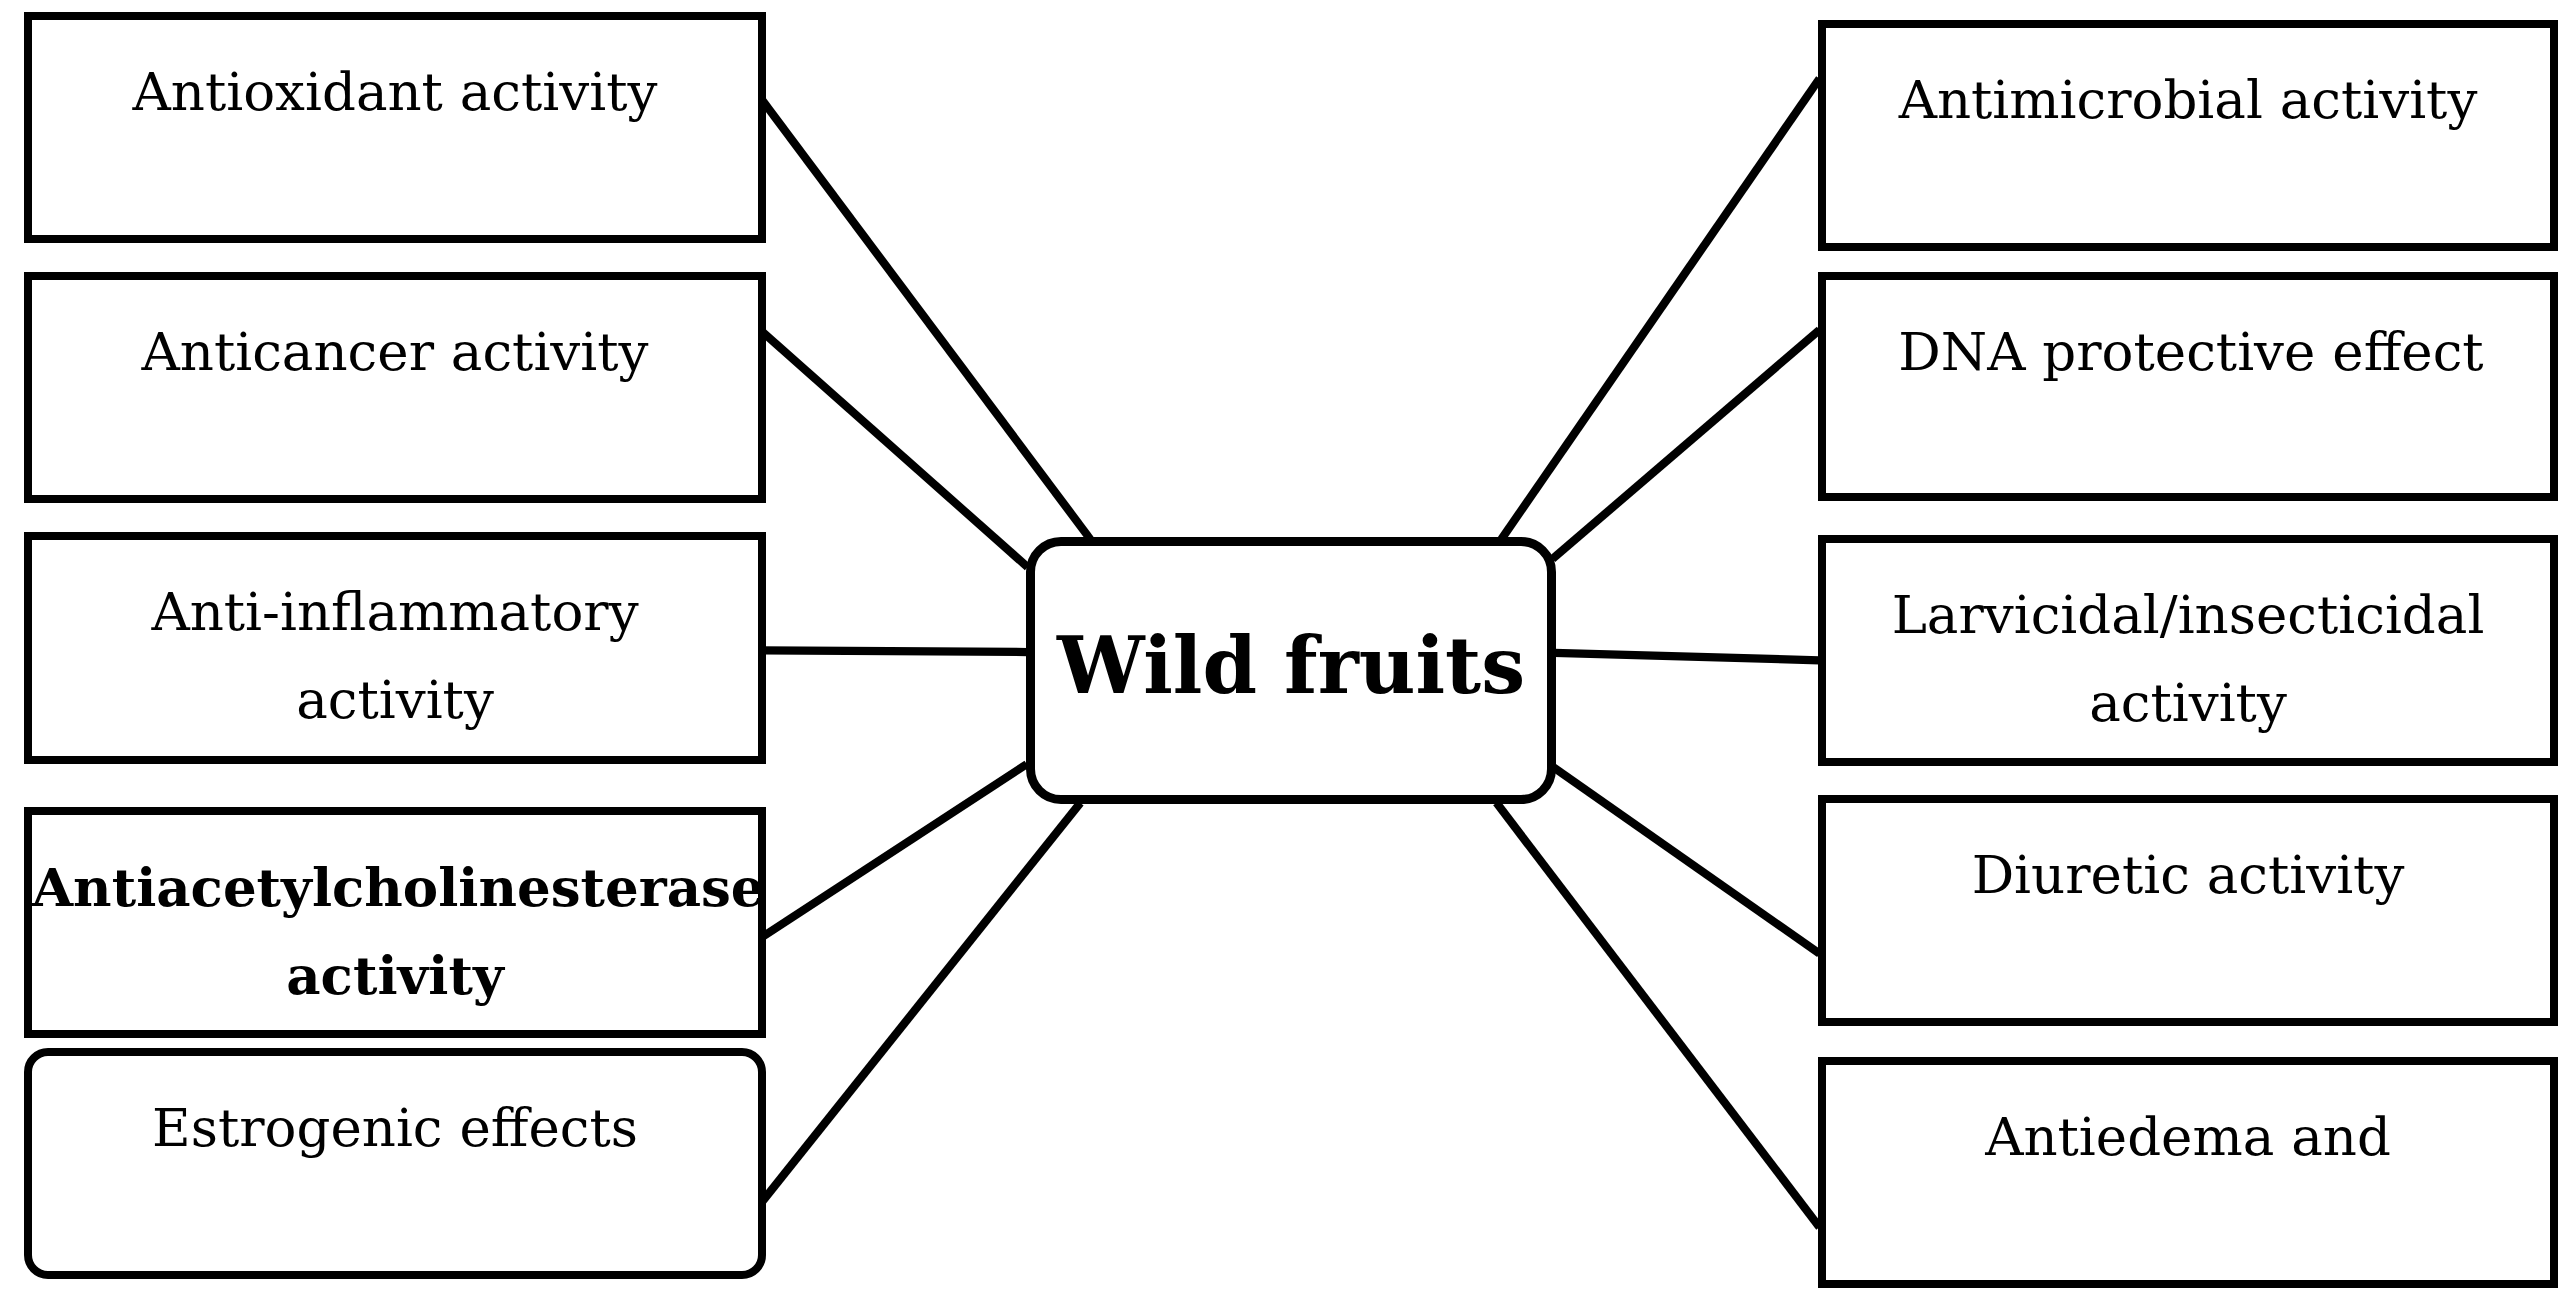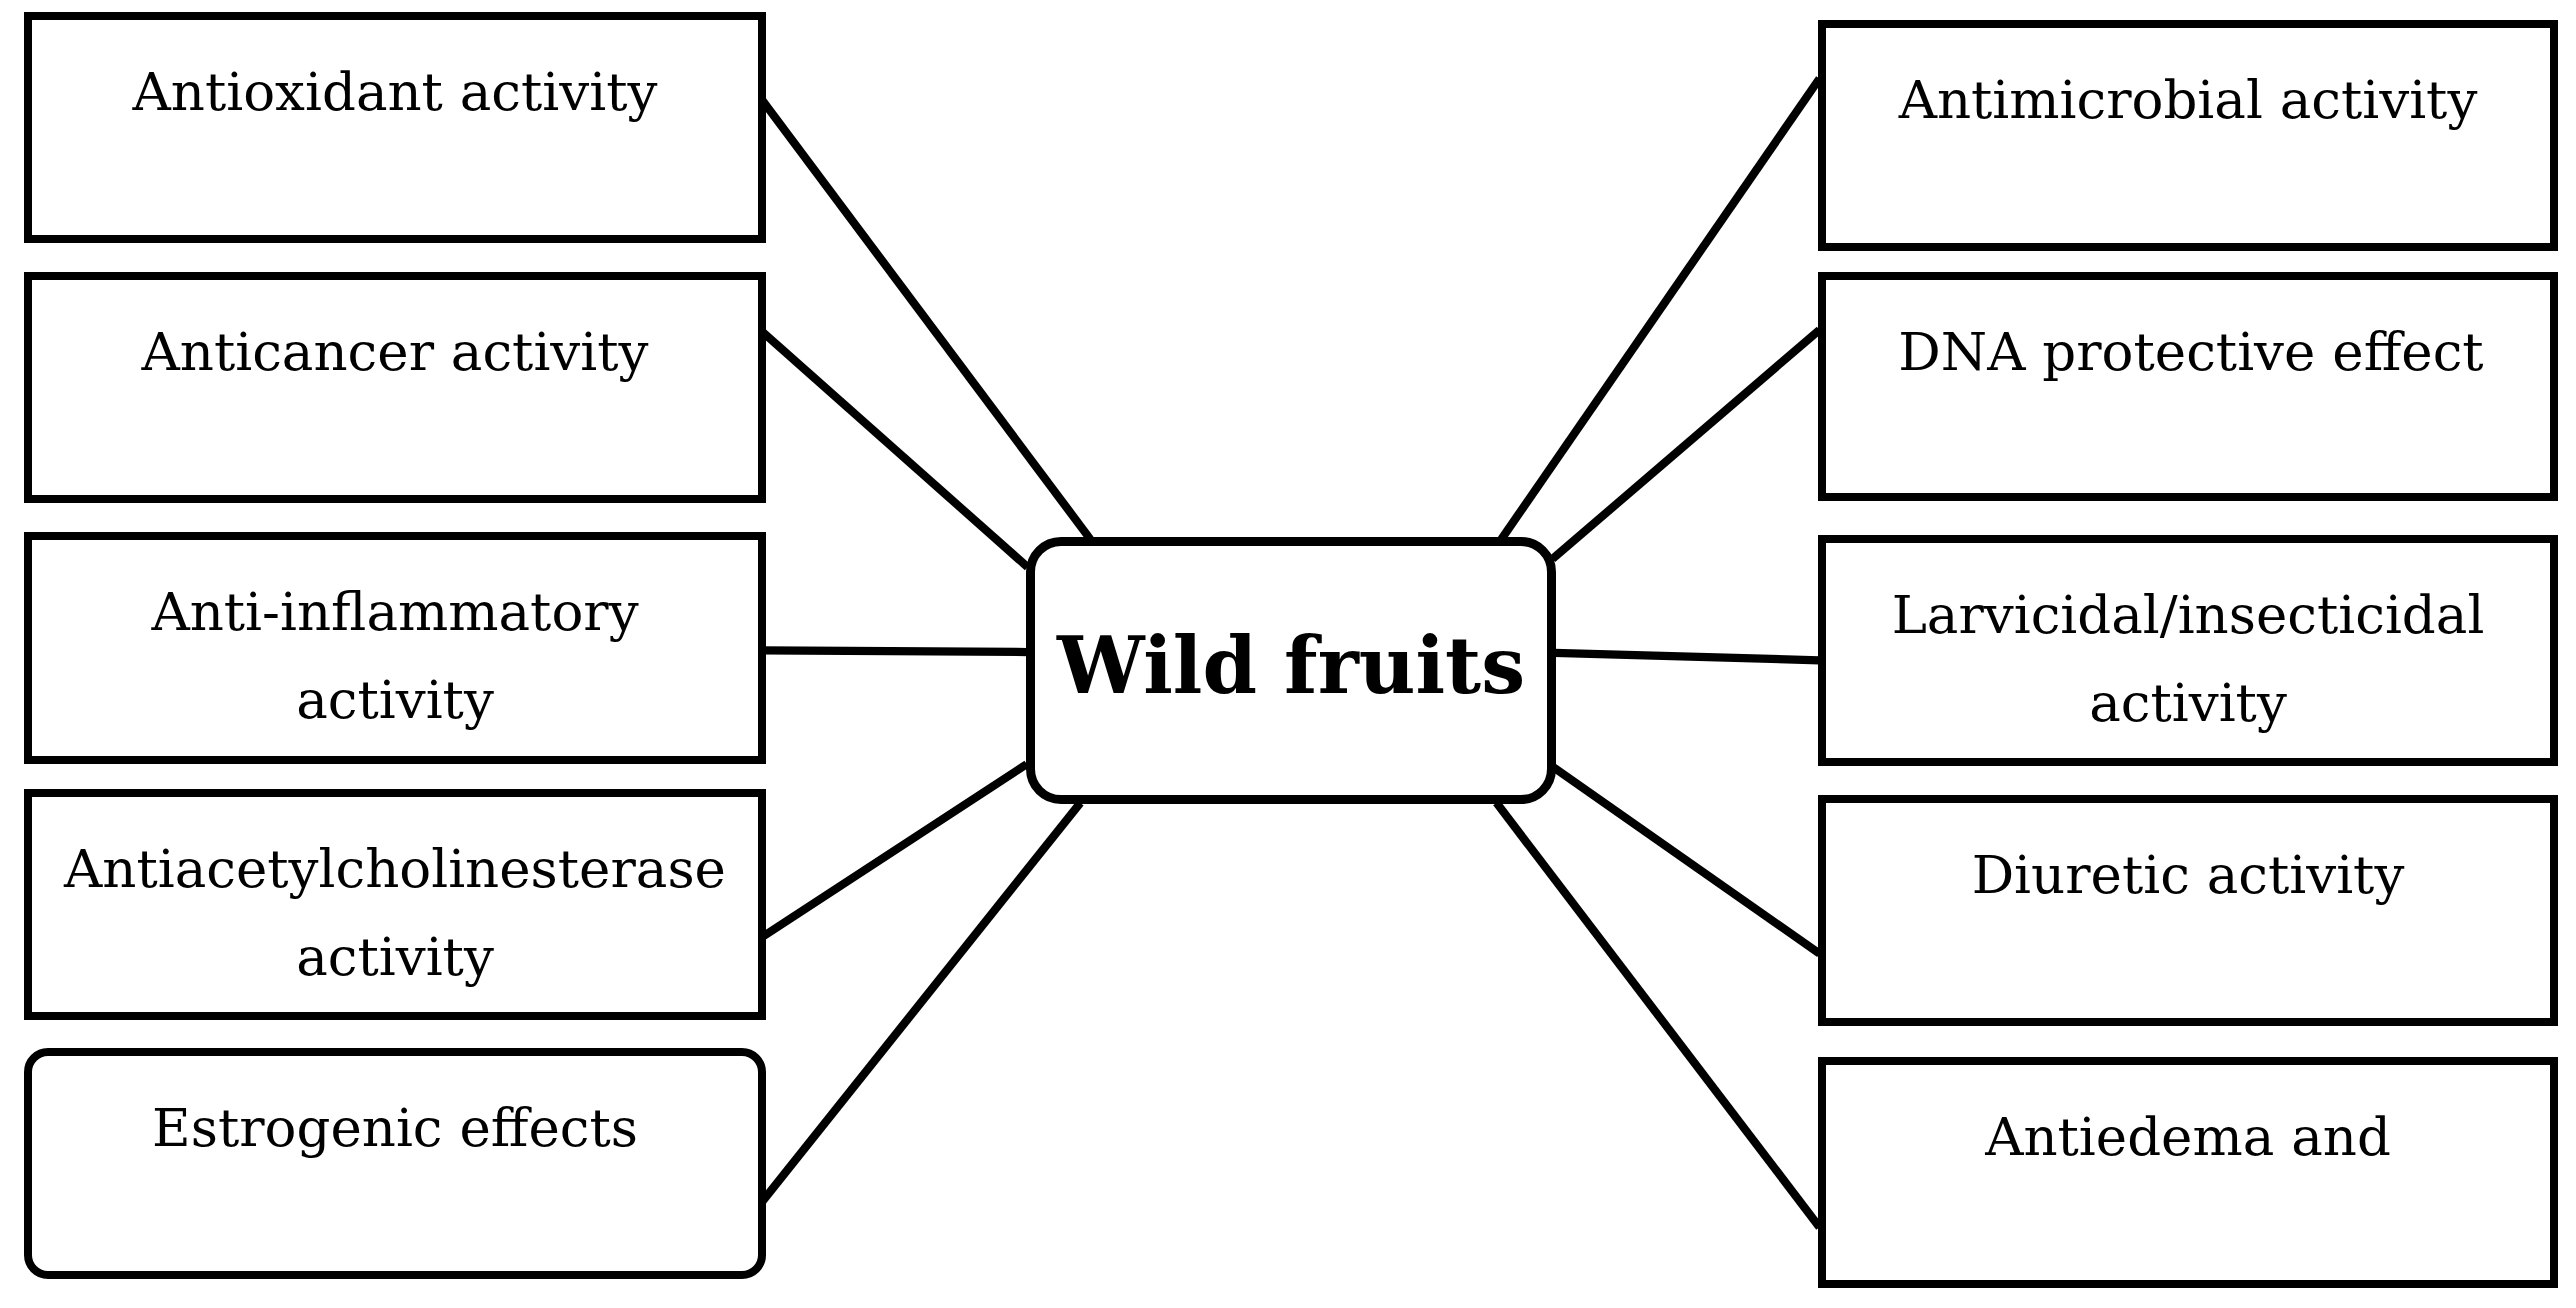--- a/index.html
+++ b/index.html
@@ -38,21 +38,21 @@
     white-space: nowrap;
   }
   
   .lbox { left: 15px;  width: 742px; height: 231px; margin-left: 9px; }
   
   .rbox { left: 1818px; width: 740px; height: 231px; }
 
   #box-l1 { top: 11.5px; }
   #box-l2 { top: 272px; }
   #box-l3 { top: 532px; height: 232px; }
-  #box-l4 { top: 789px; }
+  #box-l4 { top: 807px; font-weight: bold; }
   #box-l5 { top: 1048px; border-radius: 24px; }
 
   #box-r1 { top: 20px; }
   #box-r2 { top: 272px; height: 229px; padding-left: 6px; }
   #box-r3 { top: 535px; }
   #box-r4 { top: 795px; }
   #box-r5 { top: 1057px; }
 
   #center-node {
     position: absolute;

